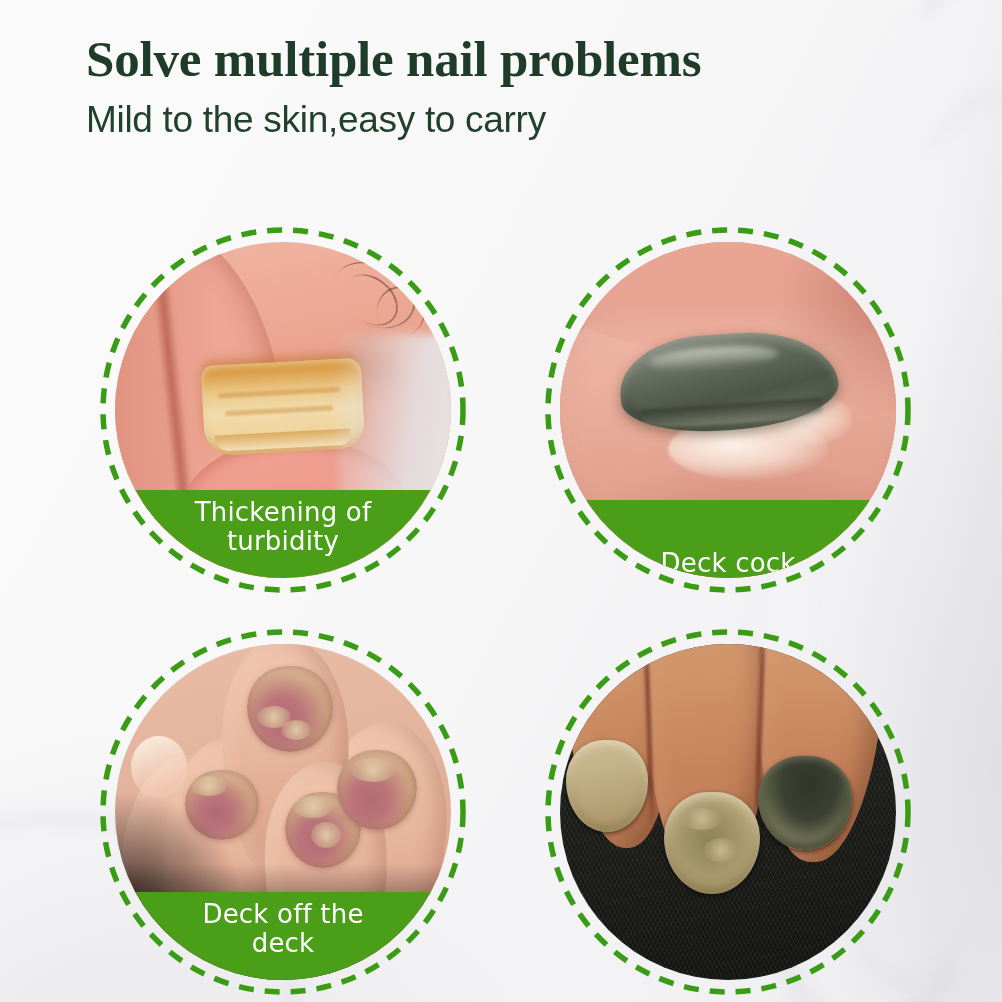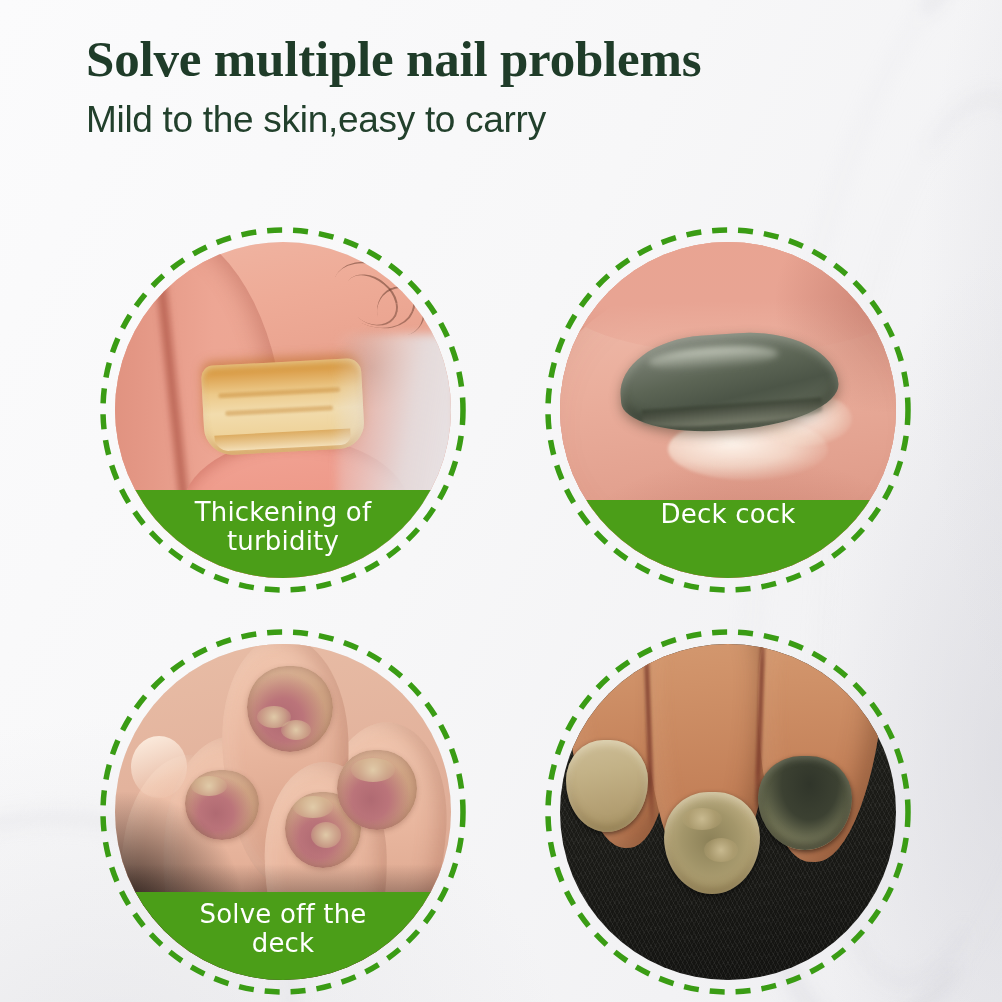--- a/index.html
+++ b/index.html
@@ -153,21 +153,21 @@
   }
 
   .caption-band {
     position: absolute;
     left: 0;
     right: 0;
     bottom: 0;
     height: 78px;
     background: #4b9e18;
     display: flex;
-    align-items: flex-start;
+    align-items: flex-end;
     justify-content: center;
     text-align: center;
     padding: 0 14px;
   }
   .caption-band.tall { height: 88px; align-items: flex-start; padding-top: 8px; }
 
   .caption-text {
     color: #ffffff;
     font-family: "DejaVu Sans", sans-serif;
     font-size: 26px;
@@ -527,21 +527,21 @@
             <div class="nc-speck" style="left:26px;top:30px;width:30px;height:26px;"></div>
           </div>
           <div class="nail-crust nc-d">
             <div class="nc-speck" style="left:14px;top:8px;width:44px;height:24px;"></div>
           </div>
           <div class="nail-glint"></div>
           <div class="fing-dark-left"></div>
           <div class="fing-dark-bg"></div>
         </div>
         <div class="caption-band tall">
-          <span class="caption-text">Solve off the
+          <span class="caption-text">Deck off the
 deck</span>
         </div>
       </div>
     </div>
 
     <div class="problem-card pos-3">
       <svg class="dashed-ring" viewBox="0 0 366 366">
         <circle cx="183" cy="183" r="180"></circle>
       </svg>
       <div class="photo-circle">

